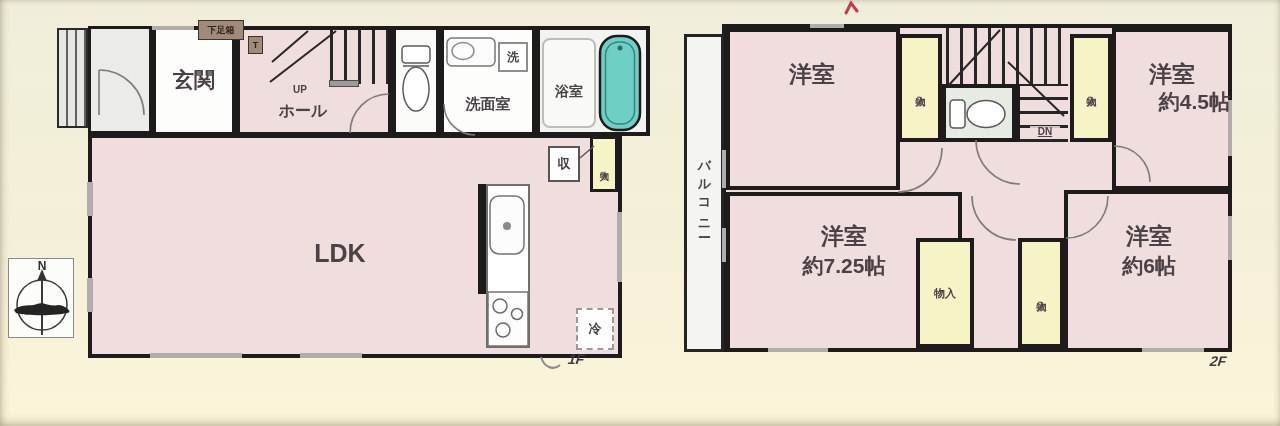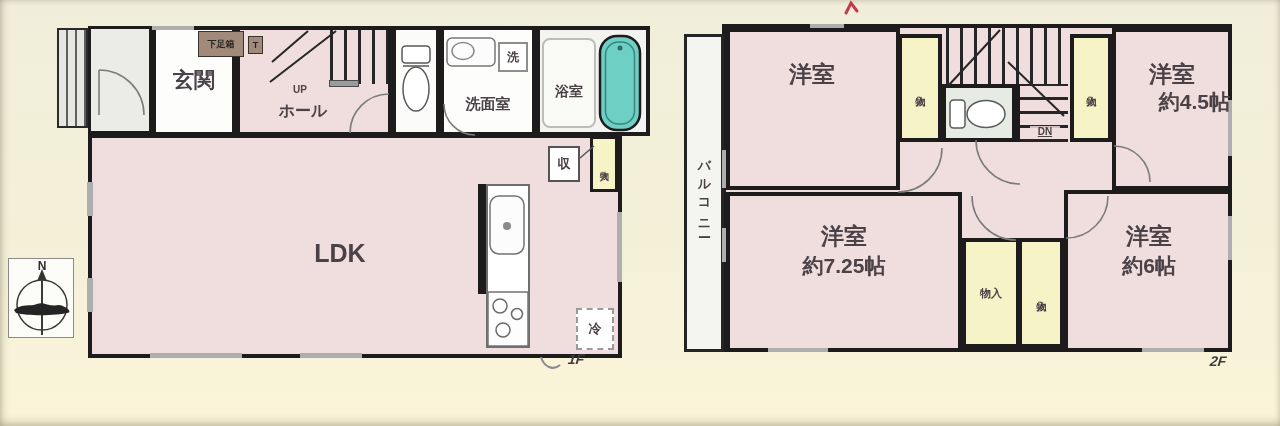--- a/index.html
+++ b/index.html
@@ -35,21 +35,21 @@
 <div class="canvas">
 
   <div class="abs" style="left:57px;top:28px;width:31px;height:100px;border:2px solid #2a2a2a;
               background:repeating-linear-gradient(90deg,#e6e6e3 0 7px,#5f5f5d 7px 9px);z-index:1;"></div>
 
   <div class="abs" style="left:88px;top:26px;width:64px;height:108px;background:#ebebe8;border:3px solid var(--wall-black,#1d1b1b);z-index:1;"></div>
 
   <div class="r" style="left:152px;top:26px;width:84px;height:110px;background:#fdfdfc;z-index:1;"></div>
   <div class="lbl" style="left:162px;top:68px;width:64px;font-size:21px;">玄関</div>
 
-  <div class="tb" style="left:198px;top:31px;width:46px;height:26px;background:#a18a79;border:1px solid #3a322c;font-size:9px;color:#2a231f;">下足箱</div>
+  <div class="tb" style="left:198px;top:20px;width:46px;height:20px;background:#a18a79;border:1px solid #3a322c;font-size:9px;color:#2a231f;">下足箱</div>
   <div class="tb" style="left:248px;top:36px;width:15px;height:18px;background:#a18a79;border:1px solid #3a322c;font-size:9px;color:#2a231f;">T</div>
 
   <div class="r pink" style="left:236px;top:26px;width:156px;height:110px;z-index:1;"></div>
   <div class="abs" style="left:330px;top:30px;width:58px;height:54px;z-index:2;
               background:repeating-linear-gradient(90deg,#262626 0 3px,rgba(0,0,0,0) 3px 14px);"></div>
   <div class="abs" style="left:329px;top:80px;width:30px;height:7px;background:#9b9b9b;border:1px solid #4c4c4c;z-index:2;"></div>
   <div class="lbl" style="left:288px;top:84px;width:24px;font-size:10px;">UP</div>
   <div class="lbl" style="left:258px;top:102px;width:90px;font-size:16px;">ホール</div>
 
   <div class="r" style="left:392px;top:26px;width:48px;height:110px;background:#fbfbfa;z-index:1;"></div>
@@ -103,21 +103,21 @@
   <div class="r yellow flexc vt" style="left:1070px;top:34px;width:42px;height:108px;z-index:2;font-size:10px;font-weight:bold;color:var(--label-ink,#4b4247);">物入</div>
 
   <div class="r pink" style="left:1112px;top:28px;width:120px;height:162px;z-index:1;"></div>
   <div class="lbl" style="left:1122px;top:62px;width:100px;font-size:23px;">洋室</div>
   <div class="lbl" style="left:1114px;top:90px;width:116px;font-size:21px;text-align:right;">約4.5帖</div>
 
   <div class="r pink" style="left:726px;top:192px;width:236px;height:160px;z-index:1;"></div>
   <div class="lbl" style="left:784px;top:224px;width:120px;font-size:23px;">洋室</div>
   <div class="lbl" style="left:768px;top:254px;width:152px;font-size:21px;">約7.25帖</div>
 
-  <div class="r yellow flexc" style="left:962px;top:238px;width:58px;height:110px;z-index:2;font-size:11px;font-weight:bold;color:var(--label-ink,#4b4247);">物入</div>
+  <div class="r yellow flexc" style="left:916px;top:238px;width:58px;height:110px;z-index:2;font-size:11px;font-weight:bold;color:var(--label-ink,#4b4247);">物入</div>
   <div class="r yellow flexc vt" style="left:1018px;top:238px;width:46px;height:110px;z-index:2;font-size:10px;font-weight:bold;color:var(--label-ink,#4b4247);">物入</div>
 
   <div class="r pink" style="left:1064px;top:190px;width:168px;height:162px;z-index:1;"></div>
   <div class="lbl" style="left:1104px;top:224px;width:90px;font-size:23px;">洋室</div>
   <div class="lbl" style="left:1104px;top:254px;width:90px;font-size:21px;">約6帖</div>
 
   <div class="lbl italic" style="left:1198px;top:354px;width:40px;font-size:14px;color:#3c3c3c;">2F</div>
 
   <div class="win" style="left:810px;top:24px;width:34px;height:4px;"></div>
   <div class="win" style="left:1228px;top:100px;width:4px;height:56px;"></div>

